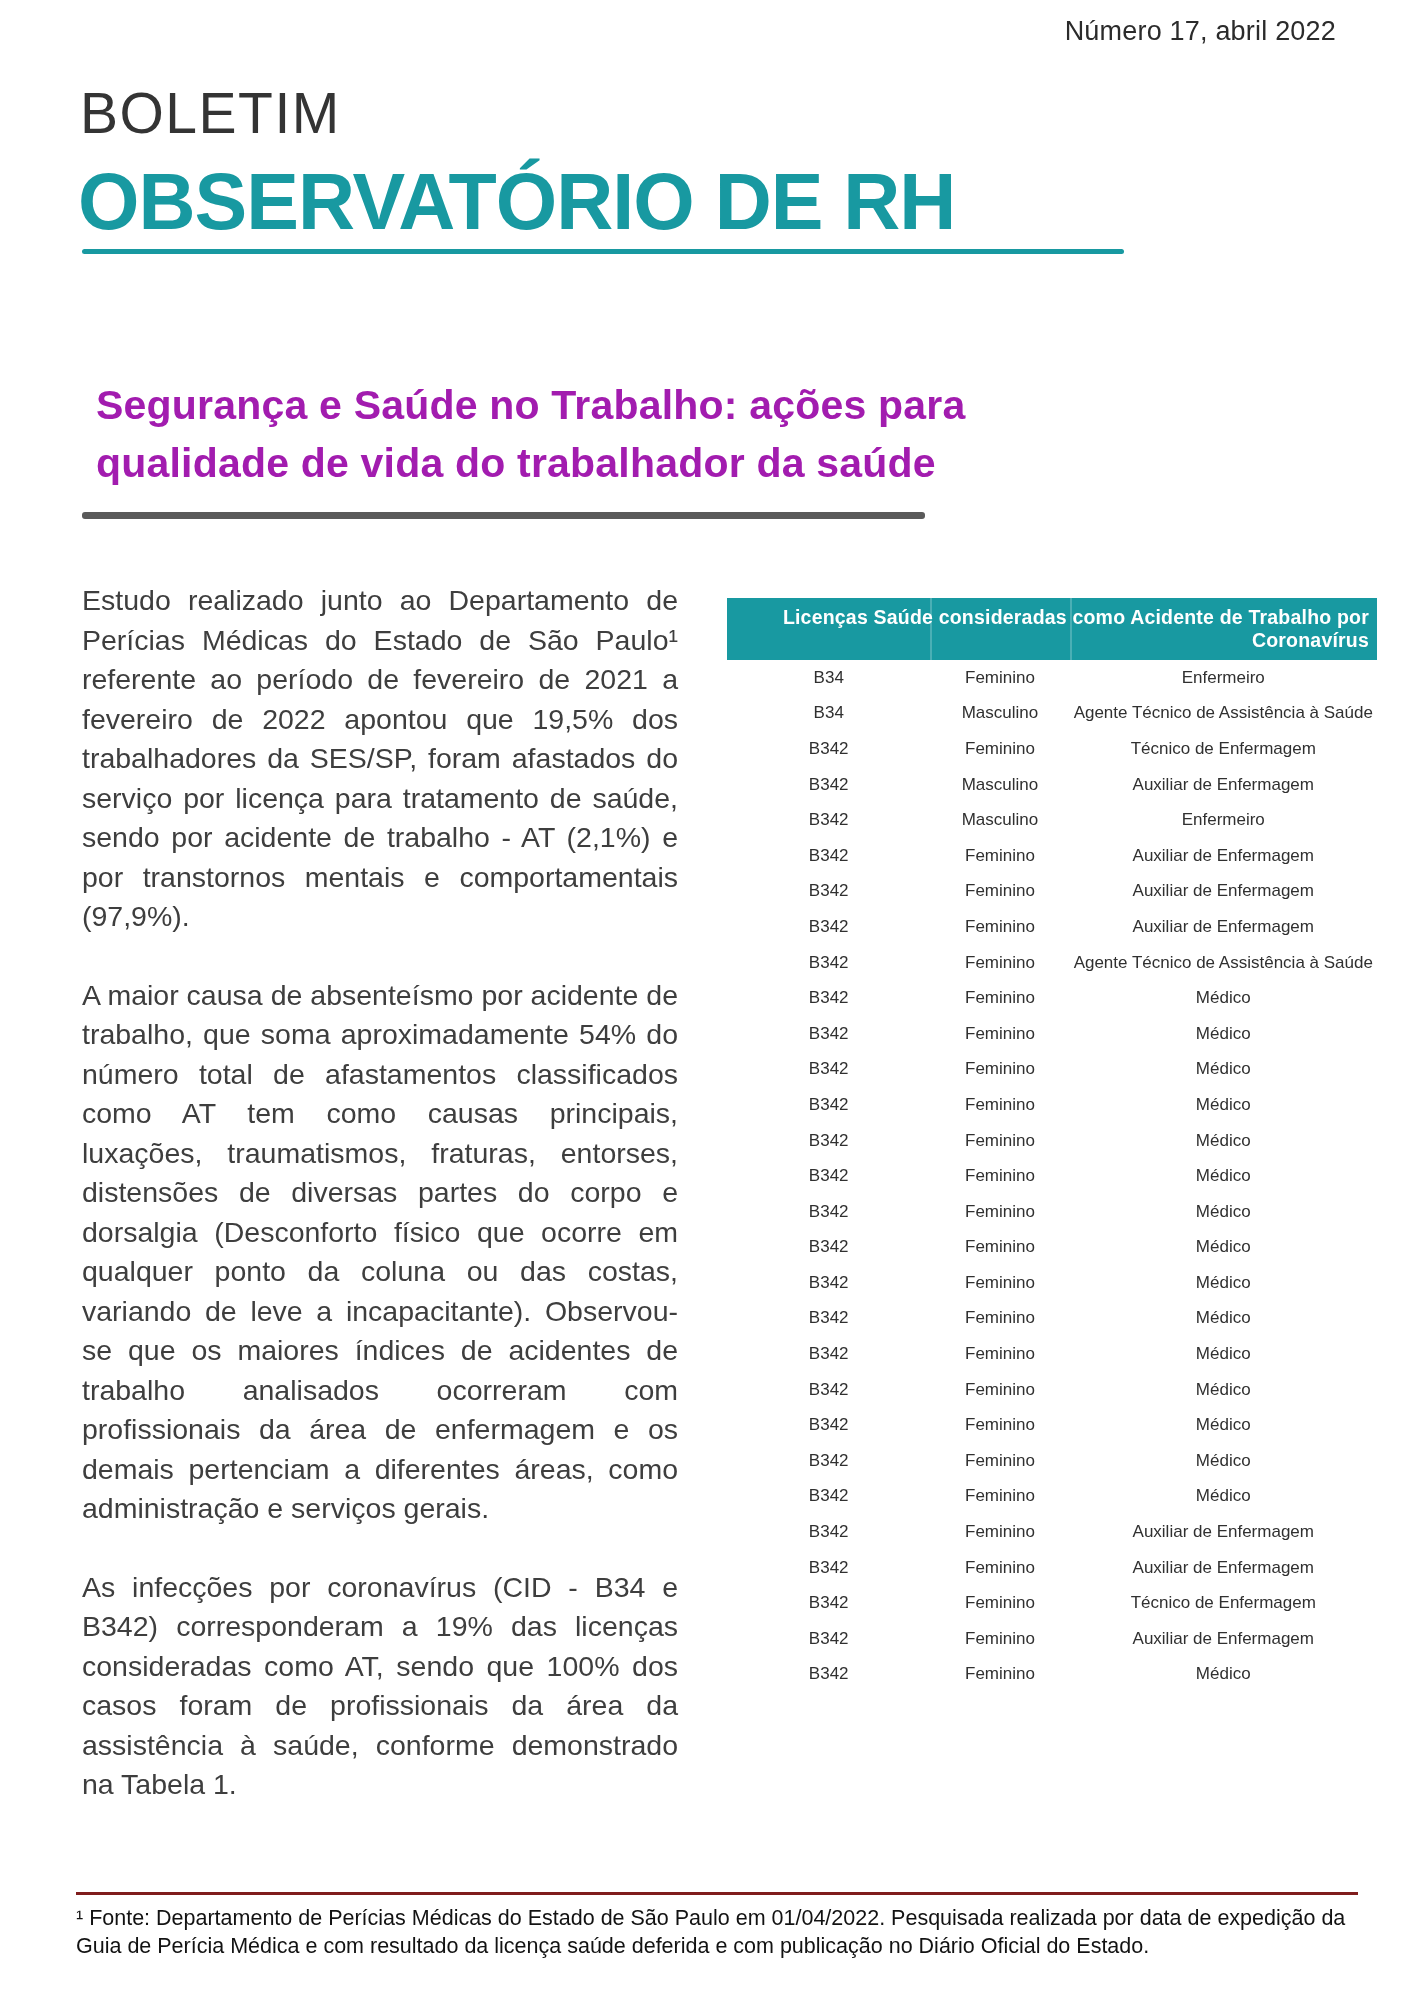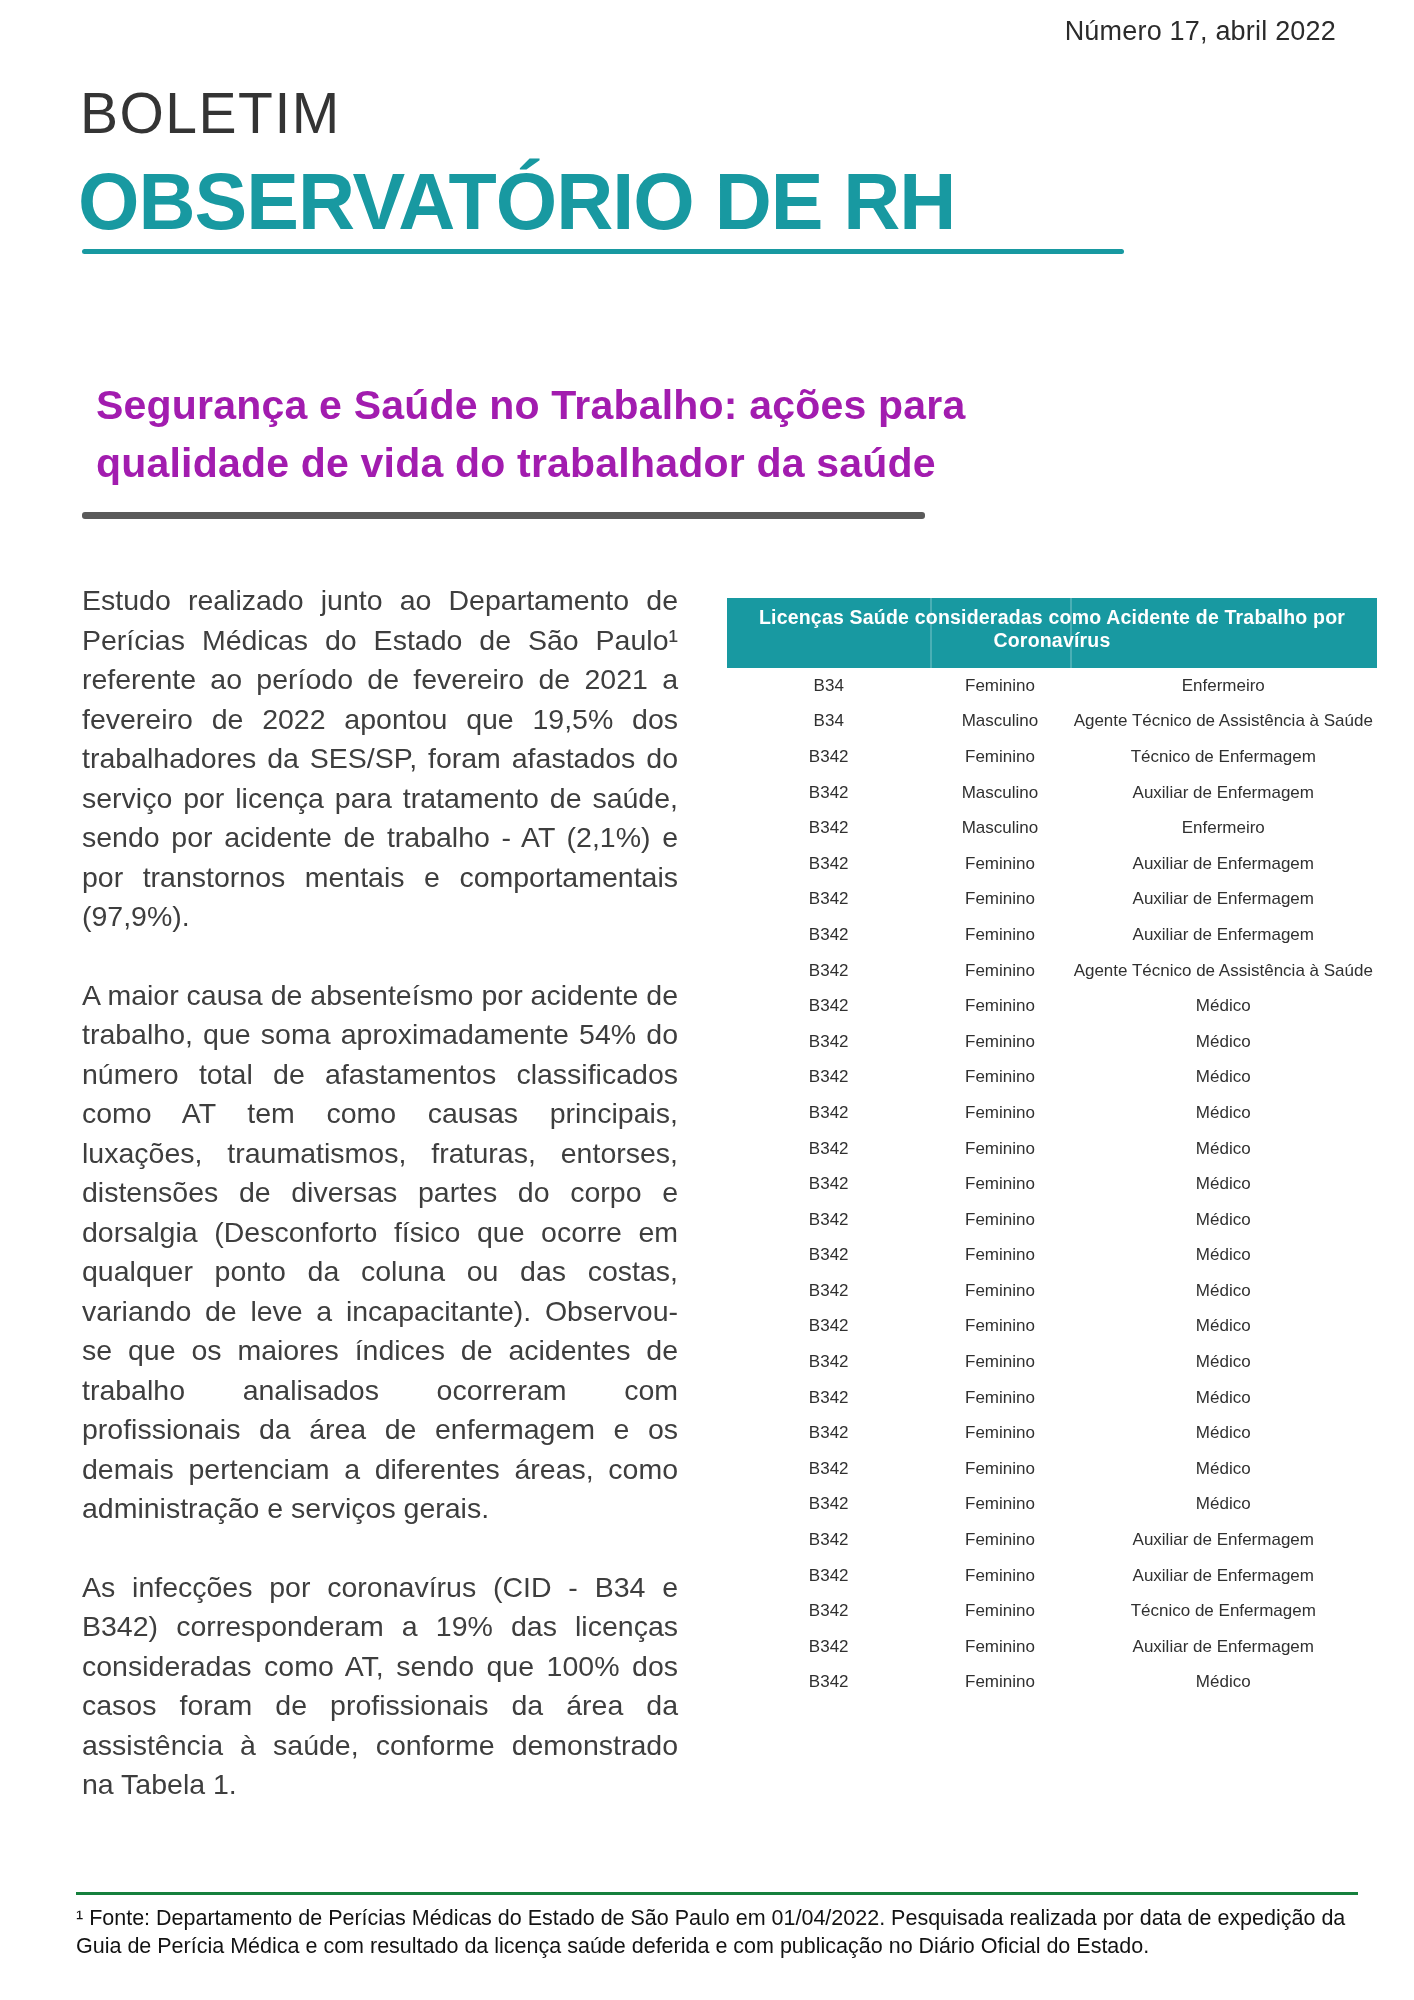--- a/index.html
+++ b/index.html
@@ -53,21 +53,21 @@
   .caption b{color:#111;}
   .data-table{
     width:650px;border-collapse:collapse;table-layout:fixed;
     position:relative;
   }
   .data-table col.c1{width:31.3%;}
   .data-table col.c2{width:21.4%;}
   .data-table col.c3{width:47.3%;}
   .data-table thead th{
     background:var(--teal);color:#ffffff;font-weight:bold;
-    text-align:center;vertical-align:middle;padding:16px;
+    text-align:right;vertical-align:middle;padding:8px;
   }
   .data-table thead th.t-title{
     font-size:19.5px;height:42px;padding-top:8px;letter-spacing:.2px;
   }
   .data-table thead tr.cols th{
     font-size:19px;height:24px;padding-bottom:10px;letter-spacing:.5px;
   }
   
   .data-table::before,.data-table::after{
     content:"";position:absolute;top:0;height:84px;width:2px;
@@ -75,21 +75,21 @@
   }
   .data-table::before{left:31.3%;}
   .data-table::after{left:52.7%;}
   .data-table tbody td{
     height:35.6px;padding:0;
     font-size:17px;color:#303030;text-align:center;vertical-align:middle;
     white-space:nowrap;overflow:visible;
   }
   .footnote{
     position:absolute;top:1892px;left:76px;width:1282px;
-    border-top:3px solid #15803d;padding-top:9px;
+    border-top:3px solid #7f1d1d;padding-top:9px;
     font-size:21.5px;line-height:28px;color:#121212;
   }
 </style>
 </head>
 <body>
 
 <div class="page">
 
   <div class="issue">Número 17, abril 2022</div>
 

